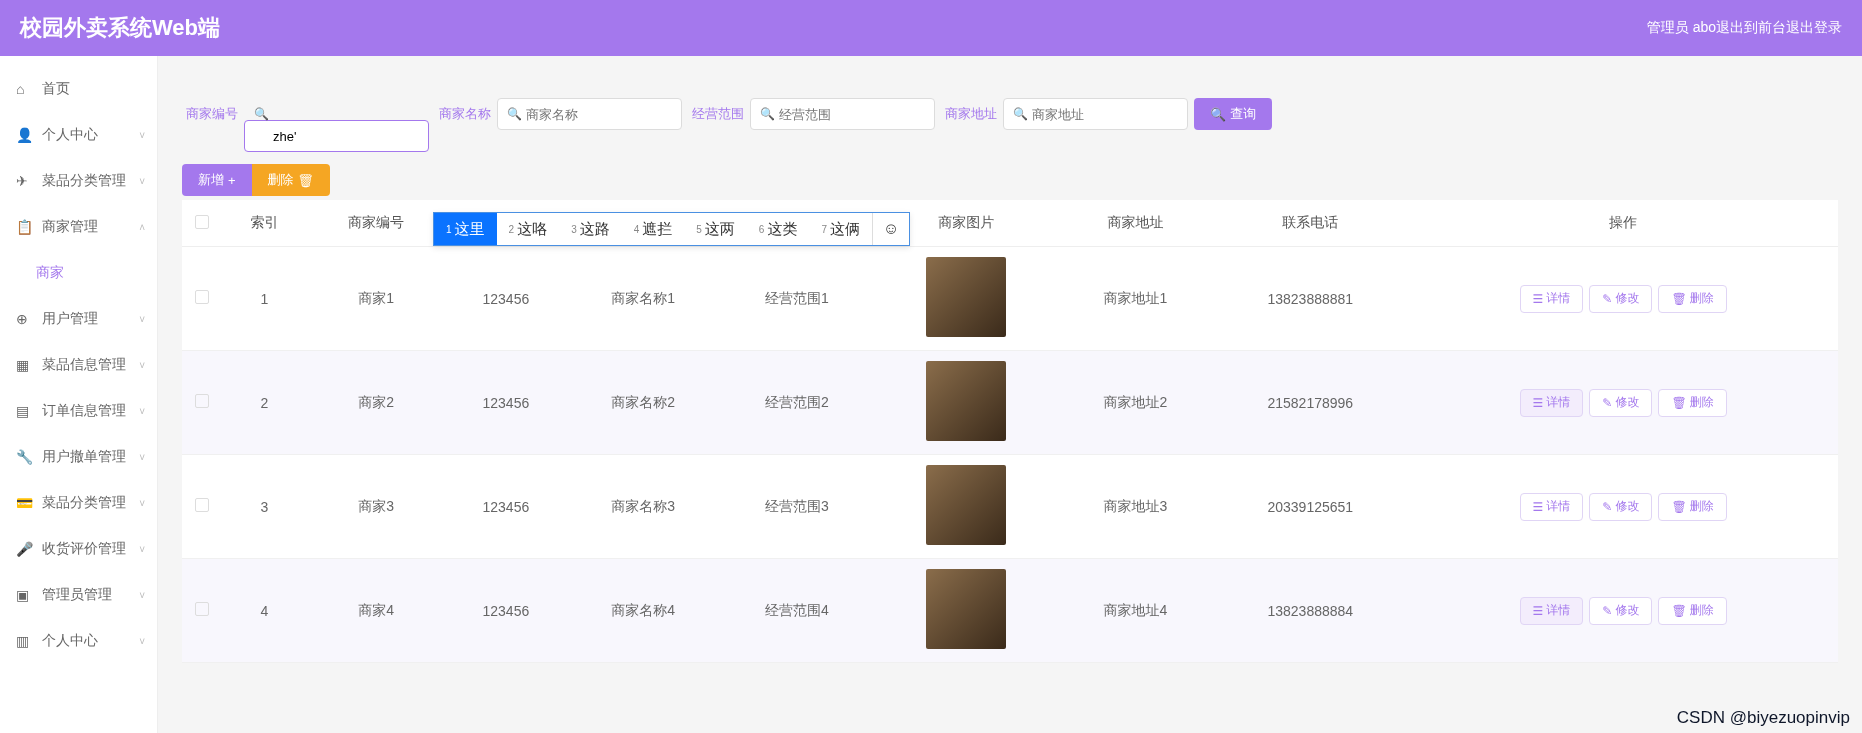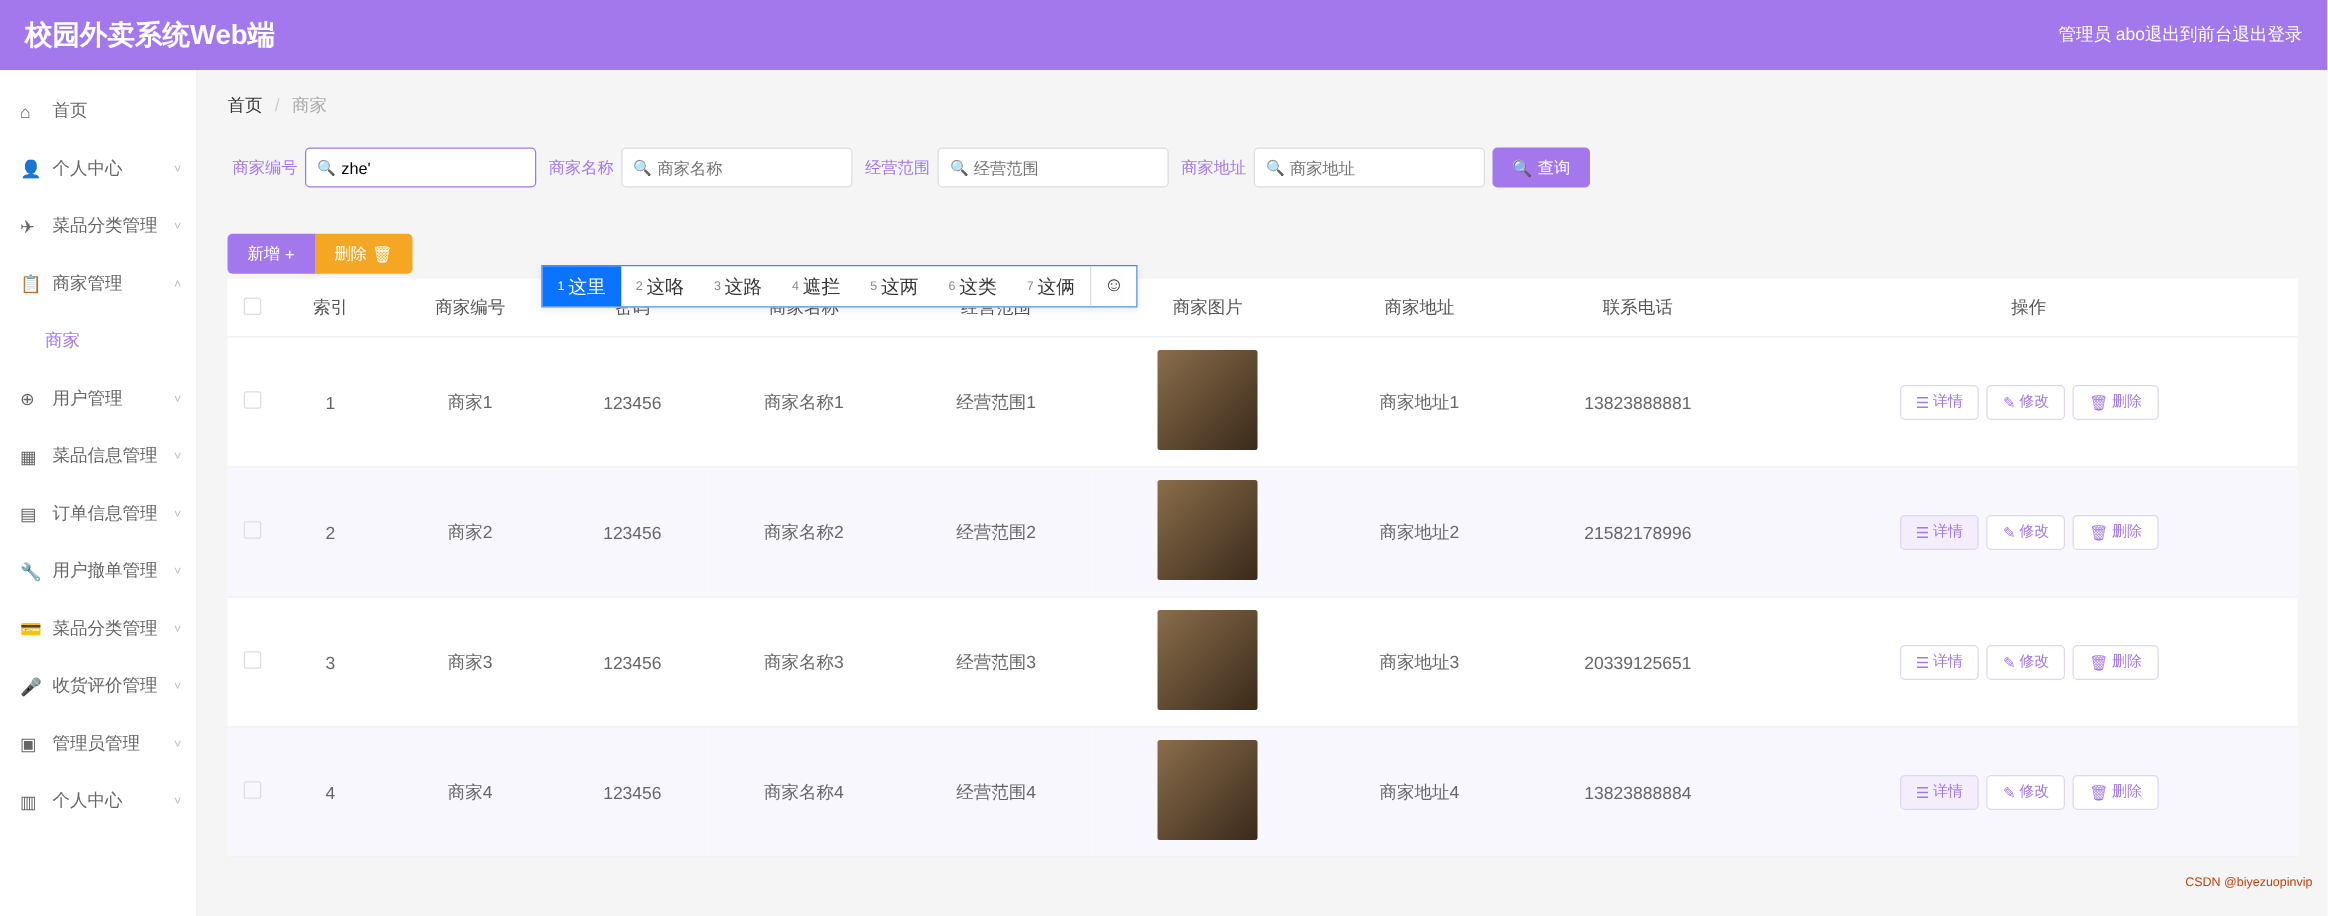--- a/index.html
+++ b/index.html
@@ -21,28 +21,28 @@
 .breadcrumb { font-size: 14px; margin-bottom: 24px; }
 .breadcrumb .bc-home { color: #333; }
 .breadcrumb .sep { color: #ccc; margin: 0 6px; }
 .breadcrumb .bc-cur { color: #aaa; }
 
 .filter-row { display: flex; align-items: center; gap: 6px; flex-wrap: wrap; margin-bottom: 12px; }
 .filter-label { color: #a478ed; font-size: 13px; margin-left: 4px; }
 .input-wrap { position: relative; display: inline-block; }
 .input-wrap .search-ico { position: absolute; left: 10px; top: 50%; transform: translateY(-50%); color: #bbb; font-size: 12px; }
 .input-wrap input { height: 32px; border: 1px solid #dcdcdc; border-radius: 4px; padding: 0 10px 0 28px; font-size: 13px; width: 185px; outline: none; }
-.input-wrap input.active { border-color: #a478ed; }
+.input-wrap input.active { border-color: #a478ed; margin-top: 44px; }
 
 .btn { display: inline-flex; align-items: center; height: 32px; padding: 0 16px; border-radius: 4px; border: none; cursor: pointer; font-size: 13px; gap: 4px; }
 .btn-primary { background: #a478ed; color: #fff; }
 .btn-warning { background: #f5a623; color: #fff; }
 
 .action-row { display: flex; gap: 0; margin-bottom: 4px; }
-.action-row .btn { border-radius: 4px 0 0 4px; margin-top: 25px; }
+.action-row .btn { border-radius: 4px 0 0 4px; }
 .action-row .btn + .btn { border-radius: 0 4px 4px 0; }
 
 
 .ime { position: absolute; top: 156px; left: 275px; background: #fff; border: 1px solid #4a90e2; display: flex; align-items: stretch; height: 34px; z-index: 100; box-shadow: 0 2px 6px rgba(0,0,0,0.1); }
 .ime-item { display: flex; align-items: center; padding: 0 12px; font-size: 15px; cursor: pointer; white-space: nowrap; }
 .ime-item .num { font-size: 10px; color: #888; margin-right: 3px; }
 .ime-item.selected { background: #0a73ff; color: #fff; }
 .ime-item.selected .num { color: #fff; }
 .ime-smile { border-left: 1px solid #ddd; padding: 0 10px; display: flex; align-items: center; font-size: 16px; }
 
@@ -51,21 +51,21 @@
 .table th { background: #fff; font-weight: 400; color: #555; padding: 14px 8px; text-align: center; border-bottom: 1px solid #eee; font-size: 14px; }
 .table td { padding: 10px 8px; text-align: center; color: #666; border-bottom: 1px solid #f0f0f0; font-size: 14px; vertical-align: middle; }
 .table tr.even td { background: #f8f7fd; }
 .table .chk { width: 14px; height: 14px; border: 1px solid #ddd; border-radius: 2px; display: inline-block; }
 .thumb { width: 80px; height: 80px; background: linear-gradient(135deg,#8a6d4b,#3a2a1a); display: inline-block; border-radius: 2px; }
 
 .row-actions { display: flex; gap: 6px; justify-content: center; }
 .btn-sm { height: 28px; padding: 0 12px; font-size: 12px; background: #fff; border: 1px solid #e0d5f5; border-radius: 4px; color: #a478ed; display: inline-flex; align-items: center; gap: 3px; cursor: pointer; }
 .btn-sm.active { background: #f3edfc; }
 
-.watermark { position: fixed; bottom: 21px; right: 12px; color: #c2410c; font-size: 10px; pointer-events: none; }
+.watermark { position: fixed; bottom: 5px; right: 12px; color: #0f172a; font-size: 17px; pointer-events: none; }
 </style>
 </head>
 <body>
 
 <div class="header">
   <div class="header-title">校园外卖系统Web端</div>
   <div class="header-right">
     <span>管理员 abo</span>
     <span>退出到前台</span>
     <span>退出登录</span>
@@ -132,25 +132,20 @@
         <span class="arrow">˅</span>
       </div>
       <div class="menu-item">
         <span class="icon">▥</span>
         <span>个人中心</span>
         <span class="arrow">˅</span>
       </div>
     </div>
 
   <div class="main">
-    <div class="breadcrumb">
-      <span class="bc-home">首页</span>
-      <span class="sep">/</span>
-      <span class="bc-cur">商家</span>
-    </div>
 
     <div class="filter-row">
       <span class="filter-label">商家编号</span>
       <span class="input-wrap">
         <span class="search-ico">🔍</span>
         <input class="active" value="zhe'" style="">
       </span>
 
       <span class="filter-label">商家名称</span>
       <span class="input-wrap">

